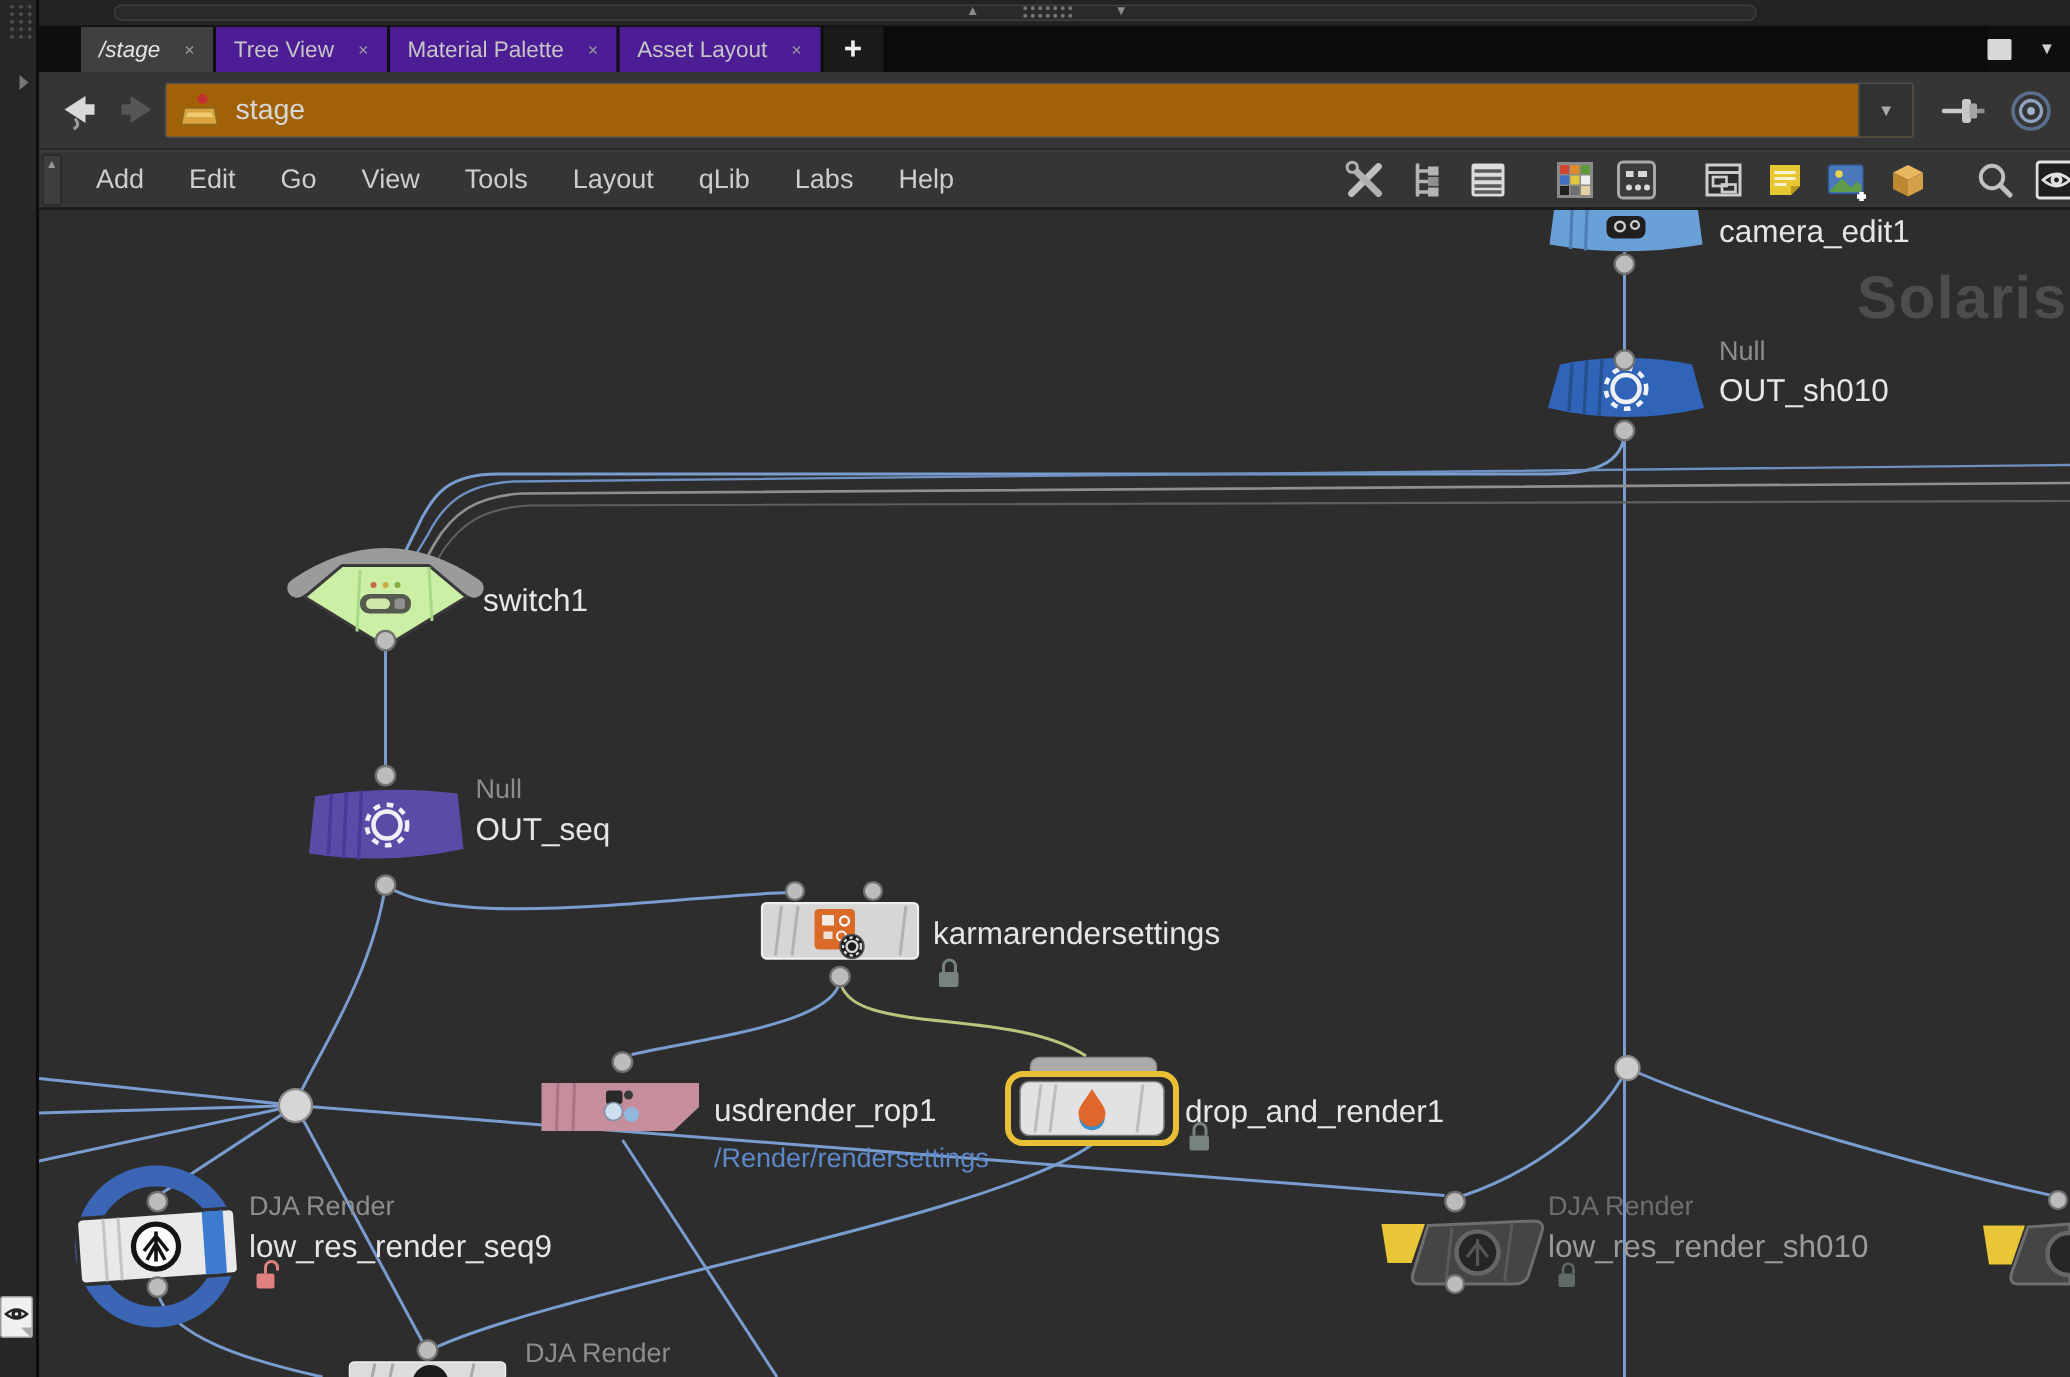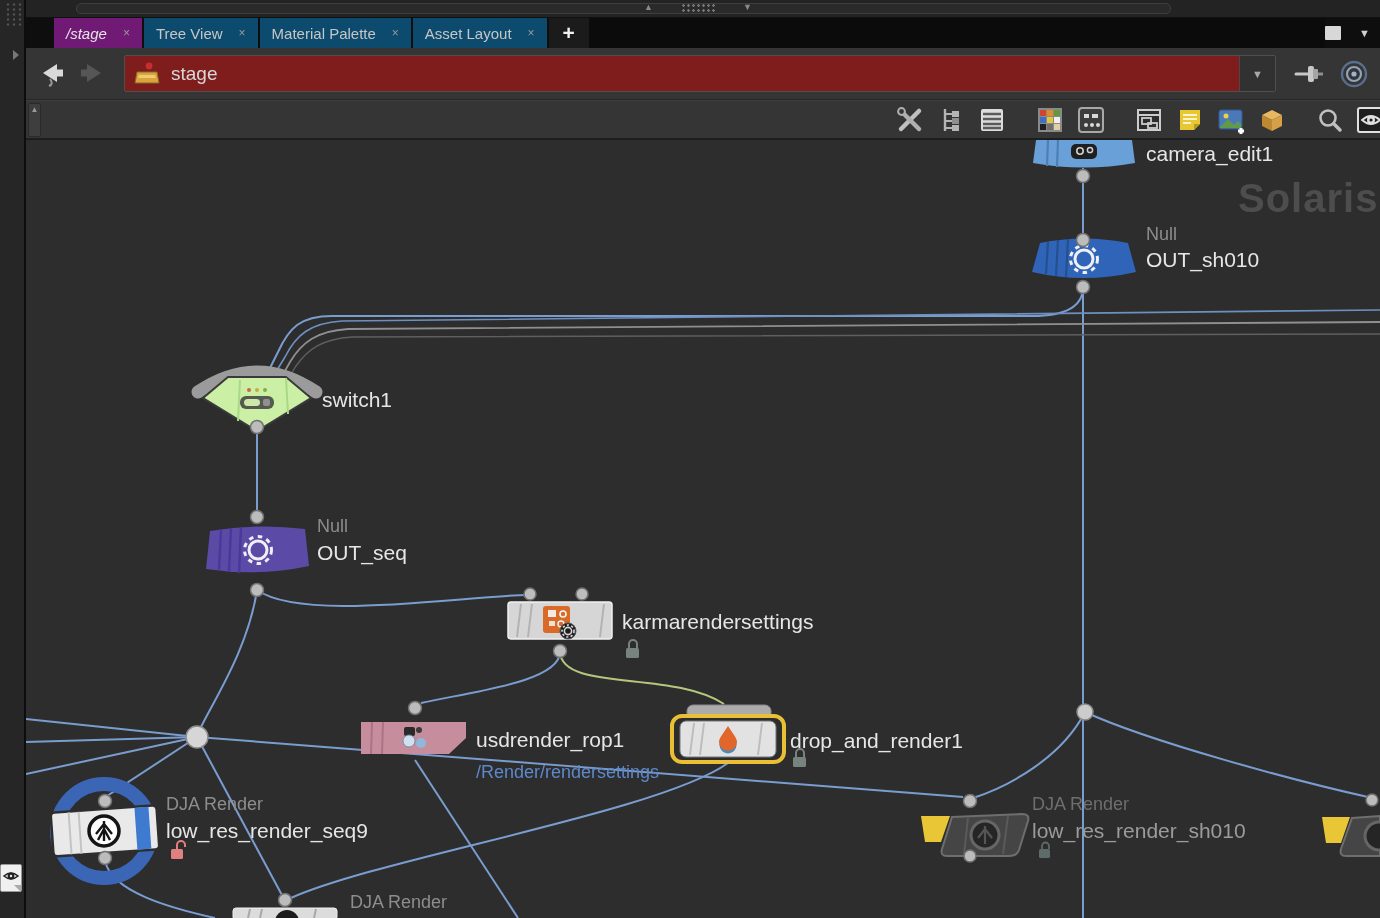--- a/index.html
+++ b/index.html
@@ -19,32 +19,32 @@
   .main-col{position:relative;flex:1;display:flex;flex-direction:column;height:918px;}
 
   
   .top-splitter{position:relative;height:18px;background:#232323;border-bottom:1px solid #101010;}
   .splitter-inner{position:absolute;left:50px;top:3px;width:1095px;height:11px;border:1px solid #3e3e3e;border-radius:5px;background:#2a2a2a;}
   .splitter-ctrl{position:absolute;top:2px;left:618px;width:170px;display:flex;align-items:center;gap:28px;color:#8a8a8a;font-size:9px;}
   .splitter-grip{width:34px;height:9px;background-image:radial-gradient(#777 1px, transparent 1.5px);background-size:5px 5px;}
 
   
   .tabbar{position:relative;height:30px;background:#0e0e0e;display:flex;align-items:stretch;}
-  .tab{display:flex;align-items:center;padding:0 12px;margin-right:2px;background:#0c4a6e;color:#c6c6c6;font-size:15px;cursor:default;}
-  .tab.active{background:#701a75;color:#e4e4e4;font-style:italic;text-align:right;}
+  .tab{display:flex;align-items:center;padding:0 12px;margin-right:2px;background:#4c1d95;color:#c6c6c6;font-size:15px;cursor:default;}
+  .tab.active{background:#404040;color:#e4e4e4;font-style:italic;text-align:right;}
   .tab .close-x{margin-left:16px;font-size:12px;color:#999;font-style:normal;}
   .tab-plus{display:flex;align-items:center;padding:0 14px;color:#f0f0f0;font-size:21px;font-weight:bold;background:#1b1b1b;}
   .tabbar-spacer{flex:1;background:#0b0b0b;}
   .pane-max{width:16px;height:14px;background:#d8d8d8;border-radius:1px;align-self:center;margin-right:18px;}
   .pane-menu{align-self:center;color:#cfcfcf;font-size:11px;margin-right:10px;}
 
   
   .navbar{position:relative;height:52px;background:#353535;border-bottom:1px solid #262626;display:flex;align-items:center;}
   .nav-arrow{width:34px;height:30px;margin-left:8px;display:flex;align-items:center;justify-content:center;}
-  .path-field{position:relative;flex:1;height:37px;margin-left:14px;background:#7f1d1d;border:1px solid #4f4f4f;border-radius:2px;display:flex;align-items:center;}
+  .path-field{position:relative;flex:1;height:37px;background:#a16207;border:1px solid #4f4f4f;border-radius:2px;display:flex;align-items:center;}
   .path-icon{margin-left:8px;}
   .path-text{margin-left:10px;color:#d8d8d8;font-size:19px;}
   .path-drop{position:absolute;right:0;top:0;width:36px;height:100%;border-left:1px solid #4a4a4a;background:#313131;display:flex;align-items:center;justify-content:center;color:#a8a8a8;font-size:11px;}
   .nav-right{display:flex;align-items:center;gap:14px;padding:0 10px 0 14px;}
 
   
   .menubar{position:relative;height:40px;background:#353535;border-top:1px solid #3f3f3f;border-bottom:2px solid #1d1d1d;display:flex;align-items:center;}
   .stow-btn{width:13px;height:34px;margin:0 8px 0 2px;background:#3e3e3e;border:1px solid #2a2a2a;border-radius:2px;color:#999;font-size:8px;text-align:center;line-height:12px;}
   .menu-items{display:flex;align-items:center;}
   .menu-item{padding:0 15px;color:#cdcdcd;font-size:18px;}
@@ -154,20 +154,31 @@
         <svg width="32" height="30" viewBox="0 0 32 30">
           <circle cx="16" cy="15" r="12" fill="none" stroke="#5a6e8e" stroke-width="2.4"></circle>
           <circle cx="16" cy="15" r="7" fill="none" stroke="#8fa3bd" stroke-width="2.2"></circle>
           <circle cx="16" cy="15" r="2.6" fill="#9fb3cd"></circle>
         </svg>
       </div>
     </div>
 
     <div class="menubar">
       <div class="stow-btn">▲</div>
+      <div class="menu-items">
+        <span class="menu-item">Add</span>
+        <span class="menu-item">Edit</span>
+        <span class="menu-item">Go</span>
+        <span class="menu-item">View</span>
+        <span class="menu-item">Tools</span>
+        <span class="menu-item">Layout</span>
+        <span class="menu-item">qLib</span>
+        <span class="menu-item">Labs</span>
+        <span class="menu-item">Help</span>
+      </div>
       <div class="tool-icons">
         <svg class="ticon" viewBox="0 0 28 28">
           <path d="M5 23 L23 5" stroke="#c0c0c0" stroke-width="4.5" stroke-linecap="round"></path>
           <path d="M5 5 L23 23" stroke="#b0b0b0" stroke-width="4.5" stroke-linecap="round"></path>
           <circle cx="5.5" cy="5.5" r="3.4" fill="#353535" stroke="#b0b0b0" stroke-width="2"></circle>
         </svg>
         <svg class="ticon" viewBox="0 0 28 28">
           <path d="M8 3 L8 25" stroke="#b4b4b4" stroke-width="2.4"></path>
           <path d="M8 8 L15 8 M8 15 L15 15 M8 22 L15 22" stroke="#b4b4b4" stroke-width="2.2"></path>
           <rect x="15" y="5" width="7" height="6" fill="#b4b4b4"></rect>

